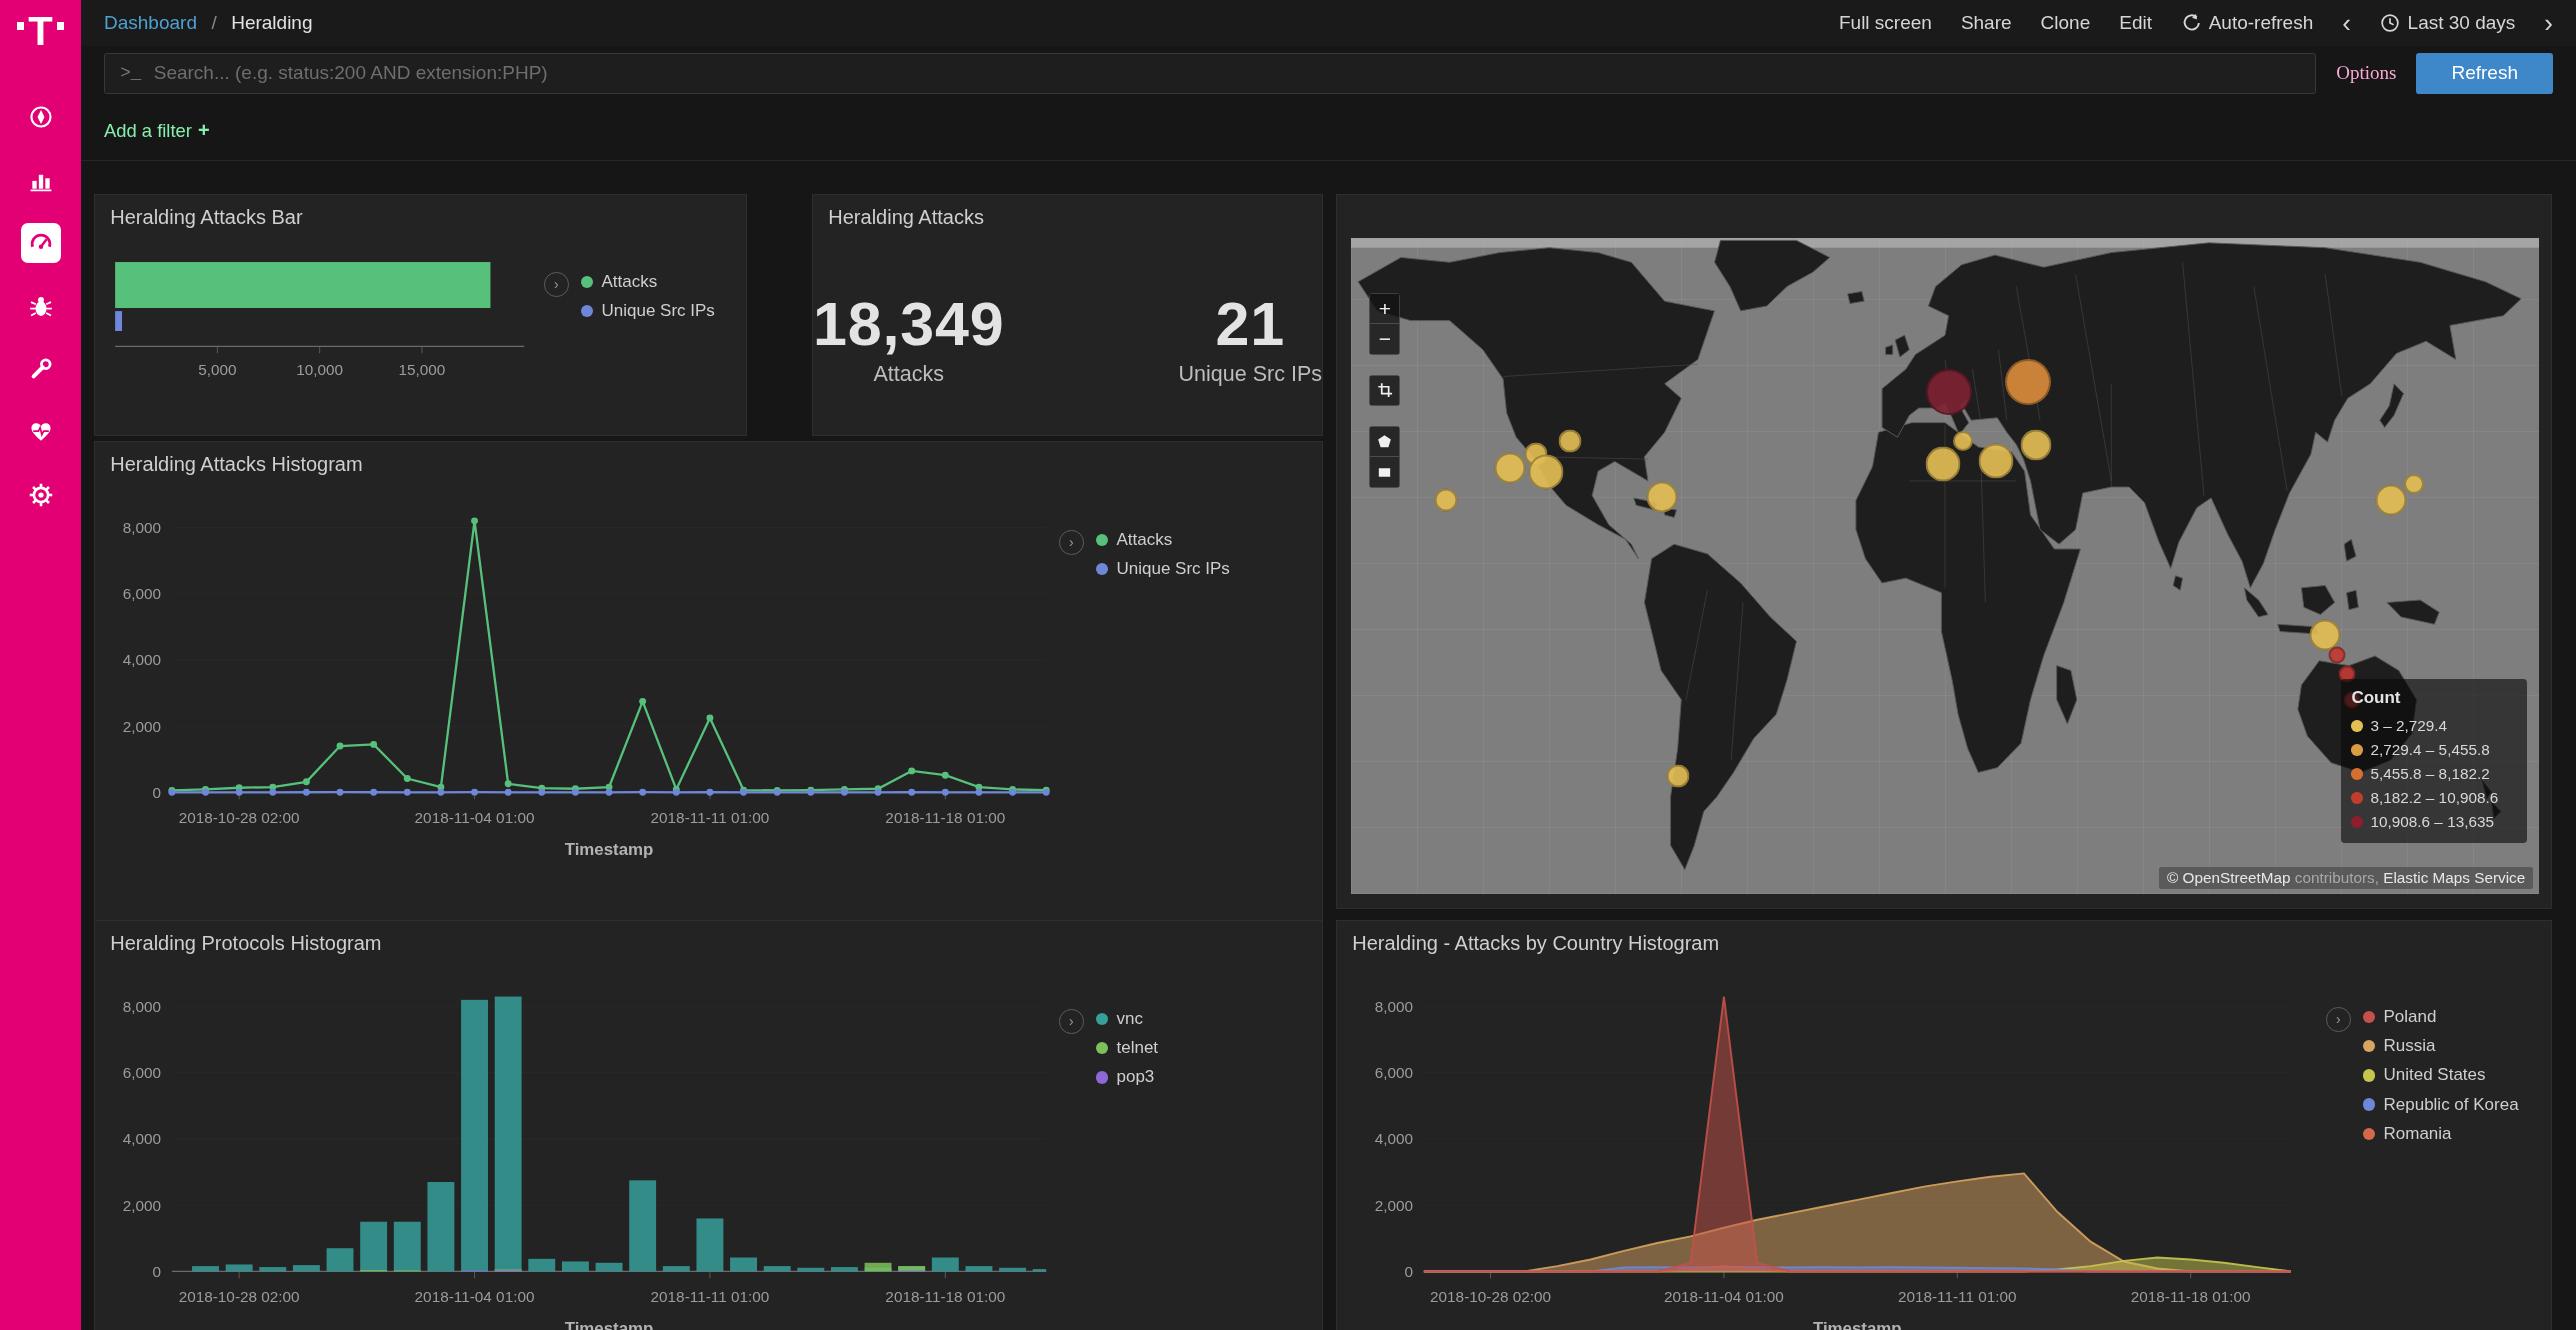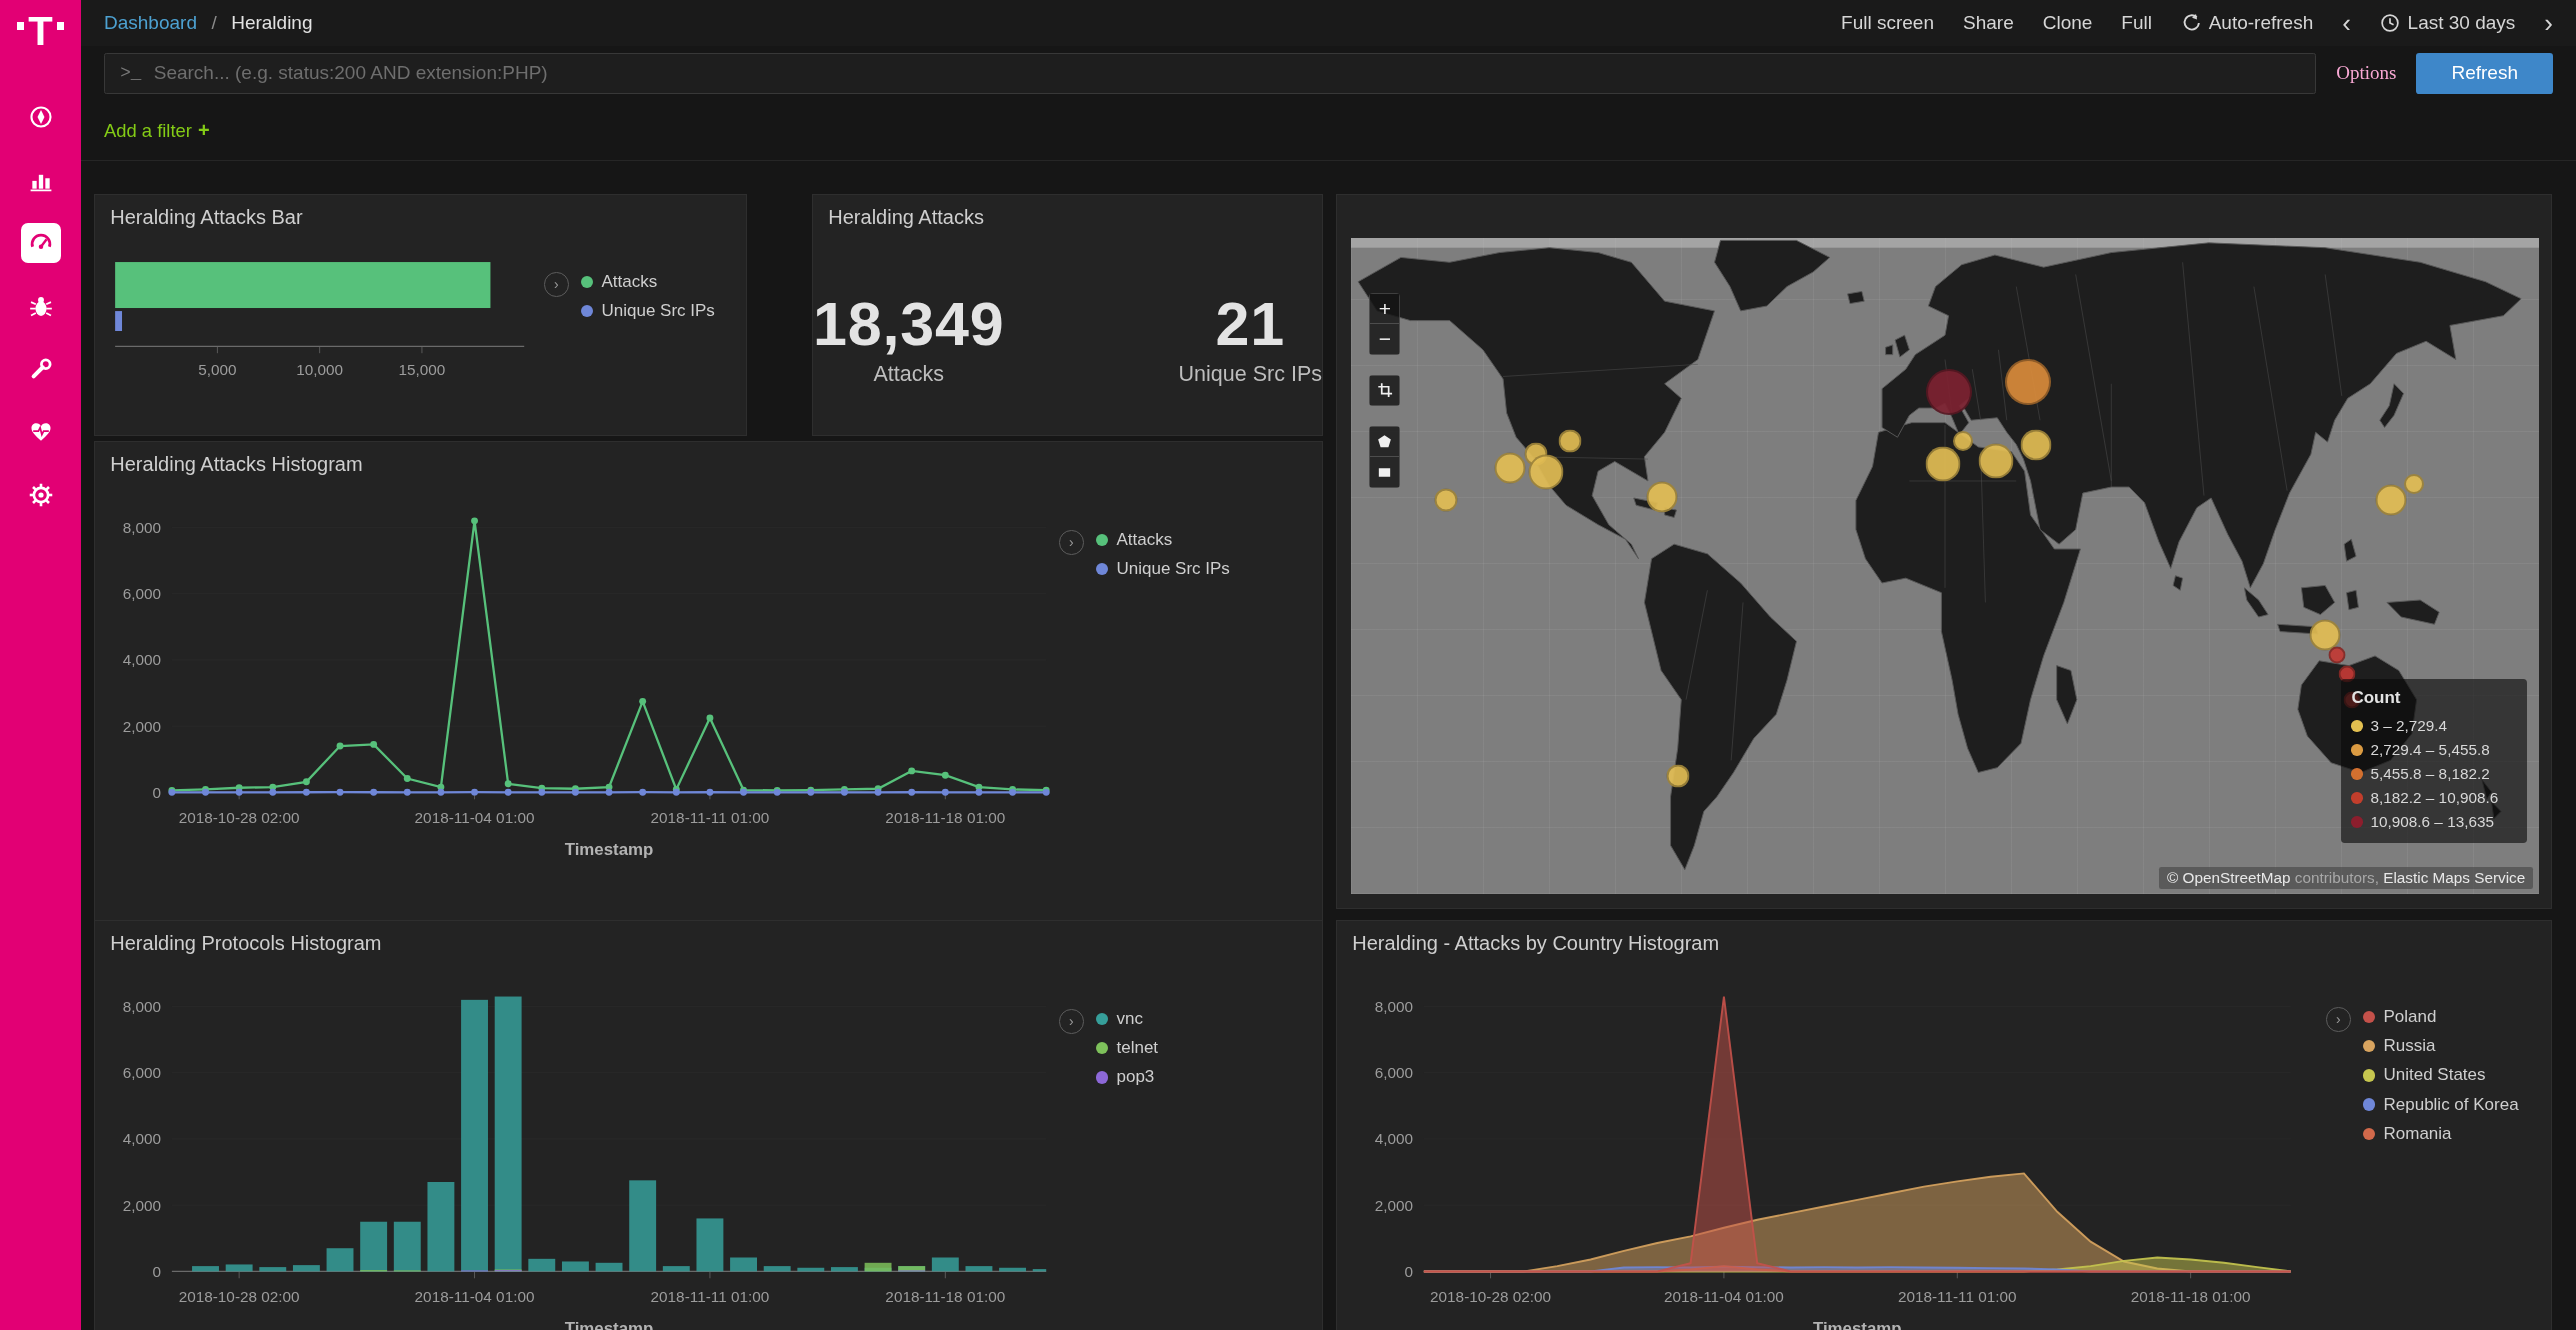--- a/index.html
+++ b/index.html
@@ -32,21 +32,21 @@
     display:flex; align-items:center; padding:0 15.3px; gap:12.3px; }
   .prompt { color:#7a7a7a; font-family:"Liberation Mono", monospace; font-size:17.6px; }
   .search-box input { flex:1; background:transparent; border:none; outline:none; color:#ddd; font-size:19px;
     font-family:"Liberation Sans", sans-serif; }
   .search-box input::placeholder { color:#6e6e6e; }
   .options-link { color:#f9a8d4; font-size:19px; cursor:pointer; text-decoration:none;font-family:Liberation Serif, serif; }
   .refresh-btn { height:41px; padding:0 35px; background:#3e87c9; border:none; border-radius:3.1px;
     color:#fff; font-size:19px; cursor:pointer; font-family:"Liberation Sans", sans-serif; }
   .filter-row { position:absolute; left:0; right:0; top:100px; height:61px; display:flex; align-items:center;
     padding:0 23px; border-bottom:0.8px solid #262626; background:#161616; }
-  .add-filter { color:#84cc16; font-size:18.4px; cursor:pointer; text-decoration:none; }
+  .add-filter { color:#86efac; font-size:18.4px; cursor:pointer; text-decoration:none; }
   .add-filter b { margin-left:6.1px; font-size:20px; }
   
   .dashboard { position:absolute; left:0; right:0; top:161px; bottom:0; background:#161616; overflow:hidden; }
   .panel { position:absolute; background:#232323; border:0.8px solid #2e2e2e; }
   .panel h3 { font-size:20px; font-weight:400; color:#cfcfcf; padding:10.7px 15.3px 0; white-space:nowrap;
     overflow:hidden; }
   svg text { font-family:"Liberation Sans", sans-serif; }
   
   .legend { position:absolute; display:flex; gap:12.3px; align-items:flex-start; }
   .legend-toggle { width:24.5px; height:24.5px; border-radius:50%; border:0.8px solid #5c5c5c; background:transparent;
@@ -165,21 +165,21 @@
   <header class="topbar">
     <div class="breadcrumb">
       <a class="crumb-link">Dashboard</a>
       <span class="crumb-sep">/</span>
       <span class="crumb-cur">Heralding</span>
     </div>
     <nav class="tb-menu">
       <span class="tb-item">Full screen</span>
       <span class="tb-item">Share</span>
       <span class="tb-item">Clone</span>
-      <span class="tb-item">Full</span>
+      <span class="tb-item">Edit</span>
       <span class="tb-item">
         <svg width="20" height="20" viewBox="0 0 28 28">
           <path d="M22,6 A10,10 0 1 0 25,14" fill="none" stroke="#d6d6d6" stroke-width="2.6"></path>
           <path d="M21,1.5 L22.5,9 L15.5,6.5 Z" fill="#d6d6d6"></path>
         </svg>
         <span>Auto-refresh</span>
       </span>
       <span class="tb-chev">‹</span>
       <span class="tb-item">
         <svg width="20" height="20" viewBox="0 0 28 28">

